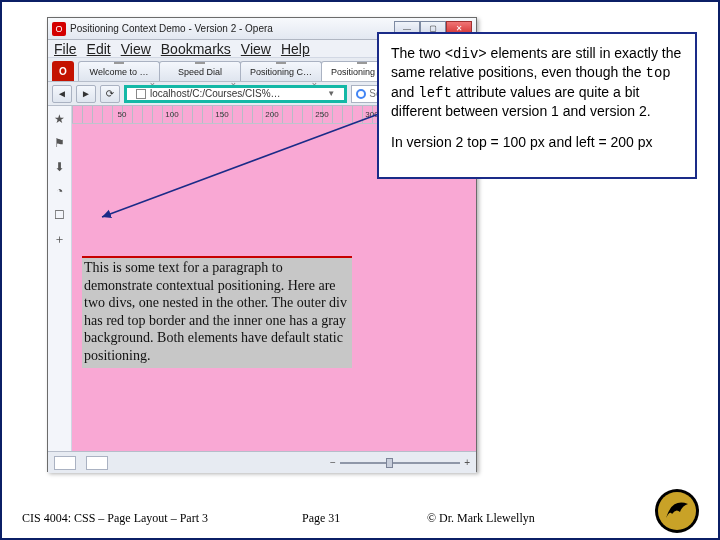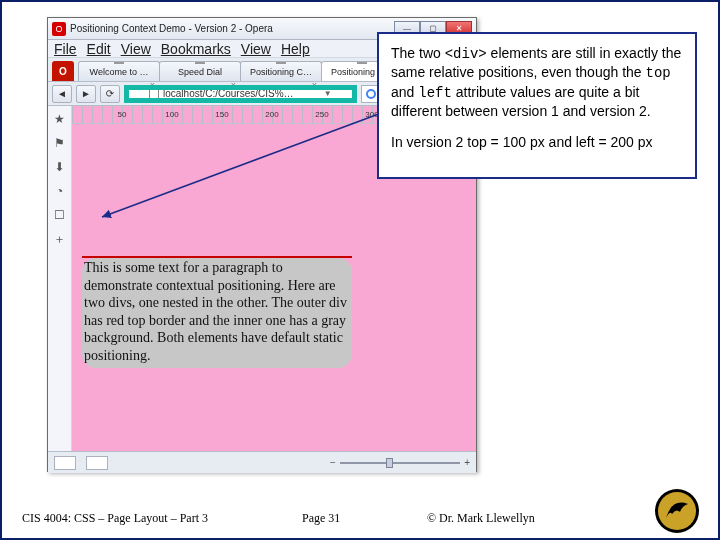--- a/index.html
+++ b/index.html
@@ -16,35 +16,35 @@
   .menubar span { cursor: default; }
   .u { text-decoration: underline; }
   .tabrow { height: 24px; display: flex; align-items: flex-end; padding: 0 4px; gap: 0; background: #e7ebf2; border-bottom: 1px solid #b6bdca; }
   .obtn { width: 22px; height: 20px; background: #c41200; border-radius: 3px 3px 0 0; color: #fff; font-size: 10px; font-weight: bold; display: flex; align-items: center; justify-content: center; margin-right: 4px; }
   .tab { height: 20px; min-width: 82px; background: linear-gradient(#f4f7fc,#dfe5ef); border: 1px solid #aab2c2; border-bottom: none; border-radius: 3px 3px 0 0; display: flex; align-items: center; padding: 0 4px; gap: 3px; font-size: 9px; color: #222; margin-right: -1px; flex-direction: column; }
   .tab .fav { width: 10px; height: 10px; background: #fff; border: 1px solid #999; }
   .tab.active { background: #fff; }
   .tab .tabx { margin-left: auto; color: #777; font-size: 9px; }
   .addrrow { height: 24px; display: flex; align-items: center; padding: 0 4px; gap: 4px; background: #e7ebf2; border-bottom: 1px solid #b6bdca; font-size: 10px; }
   .navbtn { width: 20px; height: 18px; border: 1px solid #aab2c2; background: linear-gradient(#f4f7fc,#dfe5ef); border-radius: 2px; display: flex; align-items: center; justify-content: center; color: #333; font-size: 10px; }
-  .addr { flex: 1.8; height: 18px; border: 5px solid #14b8a6; background: #fff; display: flex; align-items: center; padding: 0 20px; color: #333; font-size: 10px; overflow: hidden; white-space: nowrap; }
+  .addr { flex: 1.8; height: 18px; border: 3px solid #14b8a6; background: #fff; display: flex; align-items: center; padding: 0 9px; color: #333; font-size: 10px; overflow: hidden; white-space: nowrap; }
   .addr .pageico { width: 10px; height: 10px; border: 1px solid #888; background: #fff; margin-right: 4px; }
   .addr .drop { margin-left: auto; color: #666; font-size: 8px; }
   .search { flex: 1; height: 18px; border: 1px solid #aab2c2; background: #fff; display: flex; align-items: center; padding: 0 4px; color: #777; font-size: 10px; overflow: hidden; }
   .g { width: 10px; height: 10px; margin-right: 3px; display: inline-flex; align-items: center; justify-content: center; }
   .g svg { width: 10px; height: 10px; }
   .pane { display: flex; height: 345px; background: #fff; }
   .sidebar { width: 24px; background: #f3f5fa; border-right: 1px solid #cfd6e3; display: flex; flex-direction: column; align-items: center; padding-top: 6px; gap: 10px; color: #555; font-size: 12px; }
   .sideic { width: 14px; height: 14px; display: flex; align-items: center; justify-content: center; }
   .content { flex: 1; position: relative; background: #f9a8d4; overflow: hidden; }
   .ruler { height: 18px; background: repeating-linear-gradient(90deg,#b7bcc6 0,#b7bcc6 1px,transparent 1px,transparent 10px); border-bottom: 1px solid #bfc4cd; position: relative; font-size: 8px; color: #333; }
   .ruler span { position: absolute; top: 4px; transform: translateX(-50%); }
   .demo { position: absolute; left: 10px; top: 150px; width: 270px; }
   .demo-red { border-top: 2px solid #c70000; }
-  .demo-gray { background: #c7c7c7; padding: 1px 2px 4px; font-family: "Times New Roman", serif; font-size: 14px; line-height: 1.25; color: #111; border-radius: 14px; }
+  .demo-gray { background: #c7c7c7; padding: 1px 2px 4px; font-family: "Times New Roman", serif; font-size: 14px; line-height: 1.25; color: #111; }
   .statusbar { height: 22px; border-top: 1px solid #b6bdca; background: #e7ebf2; display: flex; align-items: center; padding: 0 6px; gap: 10px; }
   .stat-seg { width: 22px; height: 14px; border: 1px solid #aab2c2; background: #fff; }
   .stat-slider { flex: 0 0 140px; margin-left: auto; display: flex; align-items: center; gap: 4px; }
   .stat-slider .track { flex: 1; height: 2px; background: #8f97a8; position: relative; }
   .stat-slider .thumb { position: absolute; top: -4px; left: 38%; width: 7px; height: 10px; background: #c8cedb; border: 1px solid #7c8498; }
   .stat-slider .end { color: #555; font-size: 10px; }
   .callout { position: absolute; left: 375px; top: 30px; width: 320px; border: 2px solid #1a2b88; background: #fff; padding: 10px 12px 14px; font-size: 14px; line-height: 1.32; color: #000; }
   .callout p { margin-bottom: 12px; }
   .callout code { font-family: "Courier New", monospace; }
   .arrow-svg { position: absolute; left: 0; top: 0; width: 720px; height: 540px; pointer-events: none; }

